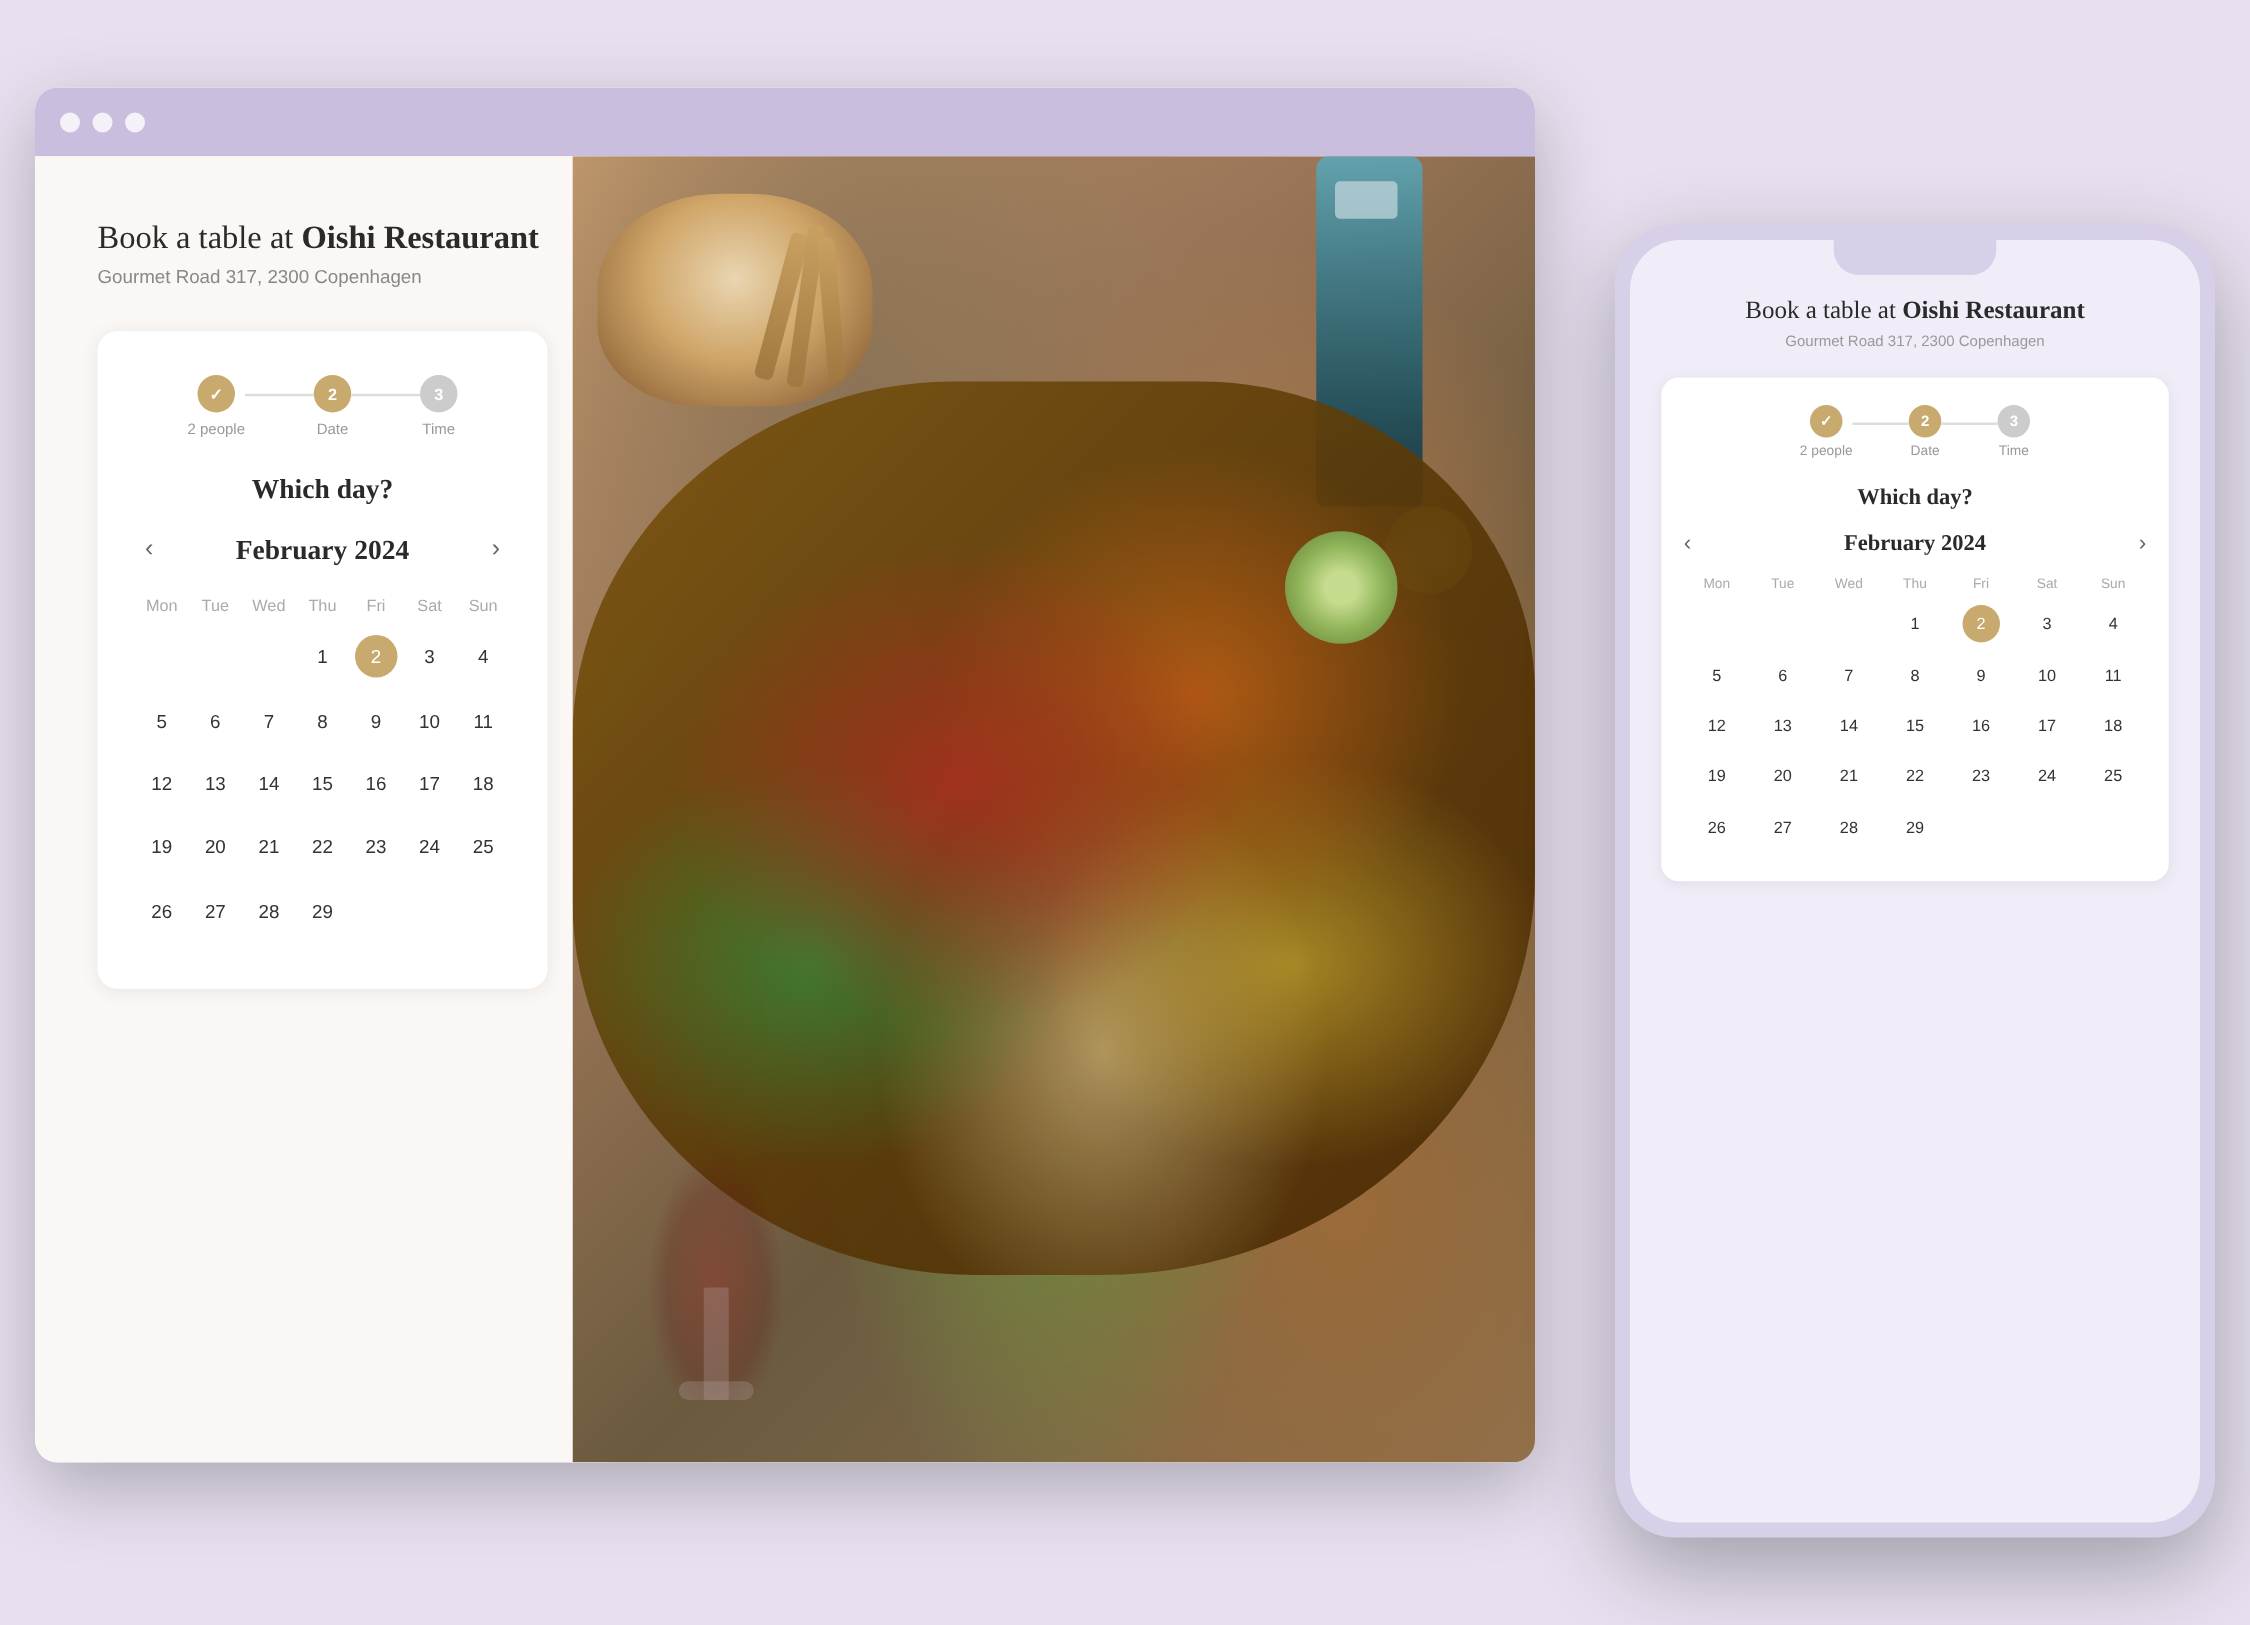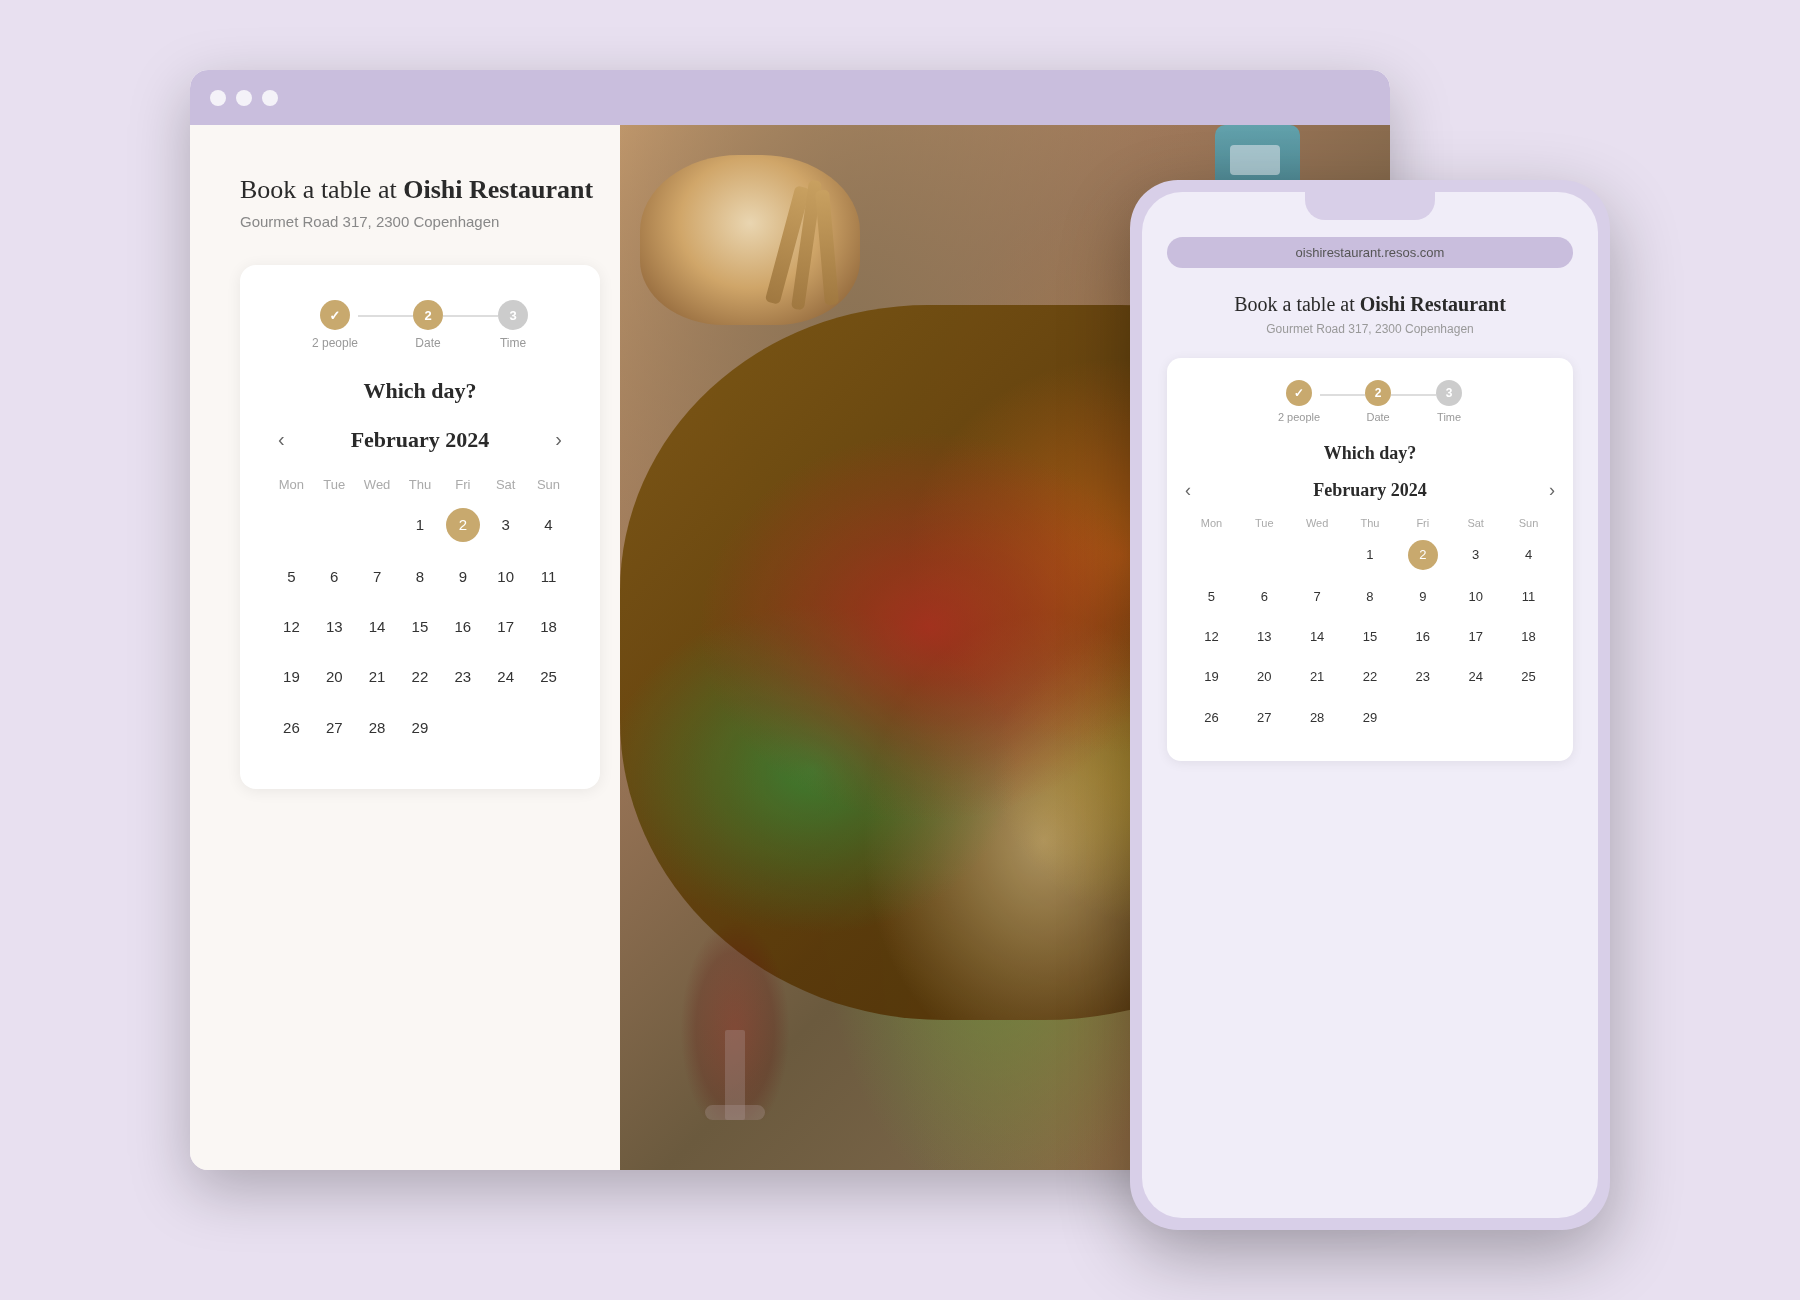--- a/index.html
+++ b/index.html
@@ -9,21 +9,21 @@
       background: #e8e0f0;
       display: flex;
       align-items: center;
       justify-content: center;
       font-family: 'Georgia', serif;
       overflow: hidden;
     }
 
     .scene {
       position: relative;
-      width: 1420px;
+      width: 1744px;
       height: 1200px;
       text-decoration: underline;
     }
 
     
     .desktop-browser {
       position: absolute;
       top: 20px;
       left: 0;
       width: 1200px;
@@ -570,21 +570,20 @@
           </div>
         </div>
       </div>
     </div>
   </div>
 
   <div class="mobile-phone">
     <div class="phone-inner">
       <div class="phone-notch"></div>
       <div class="phone-content">
-        <div class="phone-url-bar">oishirestaurant.resos.com</div>
 
         <h1 class="phone-restaurant-title">
           <span>Book a table at </span><strong>Oishi Restaurant</strong>
         </h1>
         <p class="phone-address">Gourmet Road 317, 2300 Copenhagen</p>
 
         <div class="phone-booking-card">
 
           <div class="phone-steps">
             <div class="phone-step-item">

